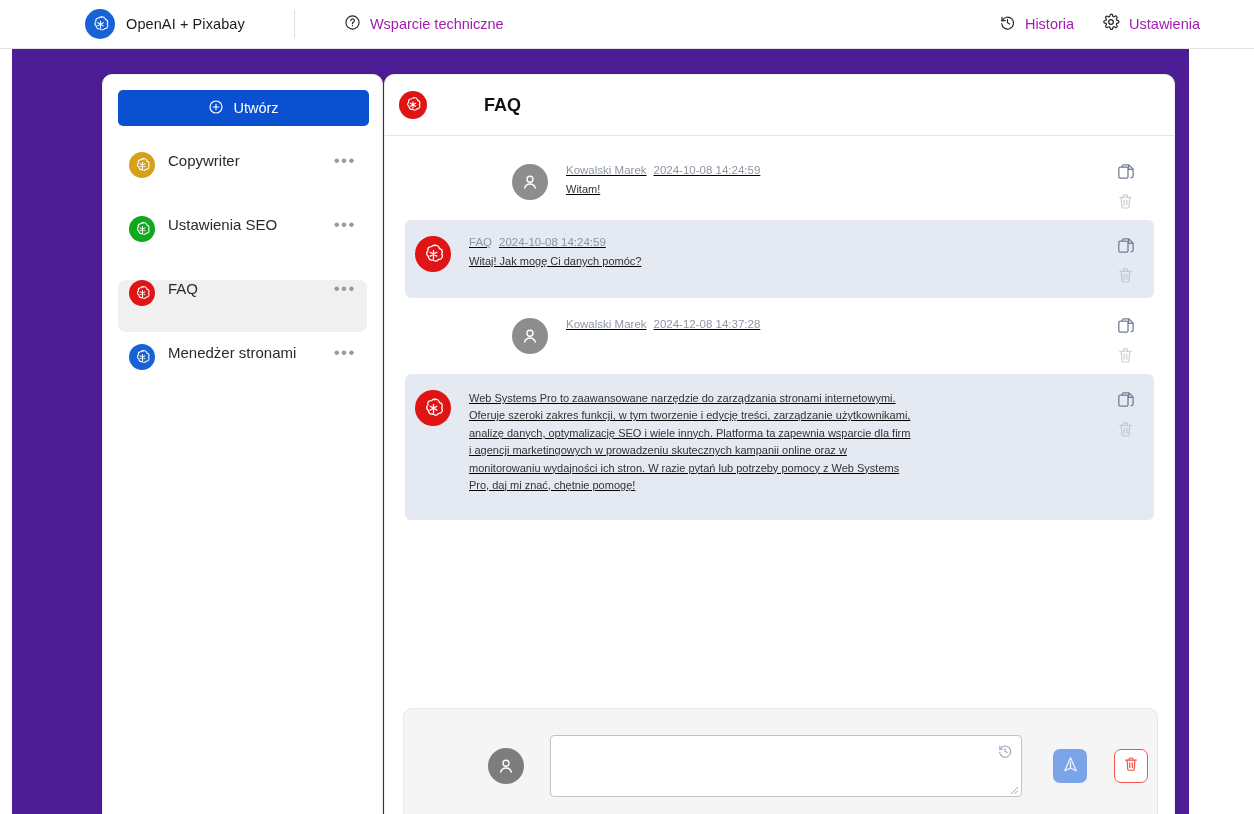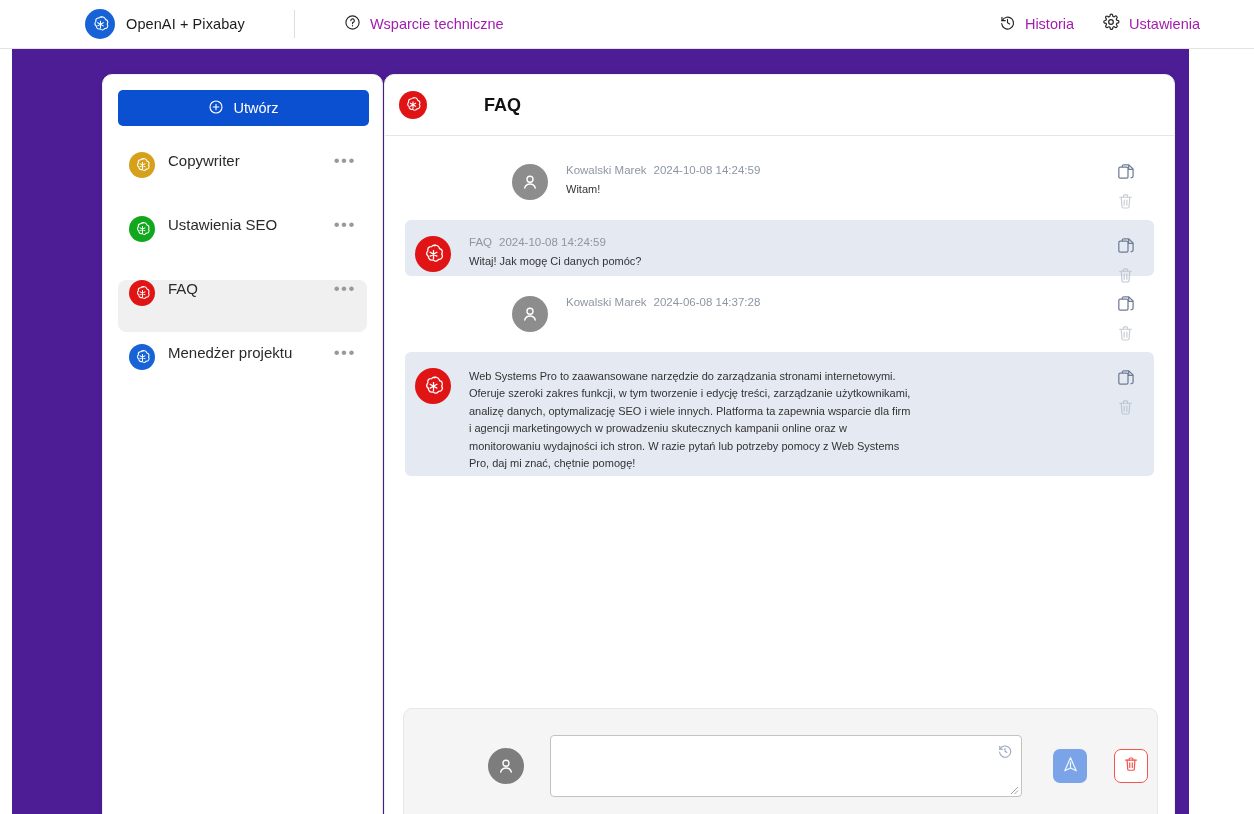--- a/index.html
+++ b/index.html
@@ -119,29 +119,30 @@
   }
   .chat-head-title {
     margin-left: 57px; font-size: 18px; font-weight: bold; color: #111111;
   }
 
   .messages {
     position: relative;
     height: 573px;
     padding-top: 14px;
     overflow: hidden;
+    text-decoration: underline;
   }
   .msg {
     position: relative;
     display: flex;
     padding: 14px 0 14px 0;
     margin: 0 20px 6px 20px;
     border-radius: 6px;
   }
-  .msg.assistant { background: #e4e9f2; padding: 16px 0 4px 0; }
+  .msg.assistant { background: #e4e9f2; padding: 16px 0 26px 0; }
   .msg-avatar {
     width: 36px; height: 36px; border-radius: 50%;
     margin-left: 107px;
     flex: none;
     display: flex; align-items: center; justify-content: center;
   }
   .msg.assistant .msg-avatar { margin-left: 10px; }
   .msg-body { margin-left: 18px; flex: 1; padding-right: 80px; }
   .msg-meta {
     font-size: 11.5px; color: #8d96a3; margin-bottom: 5px;
@@ -323,21 +324,21 @@
         <span class="dots">•••</span>
       </div>
 
       <div class="agent-item">
         <span class="agent-avatar" style="background:#1763d6">
           <svg width="17" height="17" viewBox="0 0 24 24" fill="none" stroke="#ffffff" stroke-width="1.45">
             <path d="M12 3.2c1.9-1.4 4.4-1 5.6 1 .3.5.5 1 .6 1.6 1.9.4 3.2 2.2 2.9 4.1-.1.6-.3 1.1-.6 1.6.9 1.1 1 2.7.3 3.9-.7 1.2-2.1 1.9-3.5 1.7-.9 1.6-2.9 2.2-4.5 1.4-.5-.2-.9-.6-1.3-1-1.8.6-3.8-.2-4.5-1.9-.2-.5-.3-1.1-.3-1.7-1.5-.9-2.1-2.7-1.5-4.3.2-.5.6-1 1-1.4-.5-1.8.5-3.7 2.3-4.3.5-.2 1-.2 1.6-.2.6-.8 1.5-1.3 2.5-1.4z"></path>
             <path d="M12 7.2v9.6M8 9.4l8 4.6M16 9.4l-8 4.6"></path>
           </svg>
         </span>
-        <span class="agent-label">Menedżer projektu</span>
+        <span class="agent-label">Menedżer stronami</span>
         <span class="dots">•••</span>
       </div>
 
     </div>
   </div>
 
   <div class="chat-card">
 
     <div class="chat-head">
       <span class="chat-head-avatar" style="background:#e01414">
@@ -417,21 +418,21 @@
 
       <div class="msg user">
         <span class="msg-avatar" style="background:#8d8d8d">
           <svg width="22" height="22" viewBox="0 0 24 24" fill="none" stroke="#ffffff" stroke-width="1.5" stroke-linecap="round">
             <circle cx="12" cy="9" r="3.3"></circle>
             <path d="M6.2 18.6a6 6 0 0 1 11.6 0"></path>
           </svg>
         </span>
         <div class="msg-body">
           <div class="msg-meta">
-            <span class="who">Kowalski Marek</span><span>2024-06-08 14:37:28</span>
+            <span class="who">Kowalski Marek</span><span>2024-12-08 14:37:28</span>
           </div>
         </div>
         <div class="msg-actions">
           <span class="act-btn">
             <svg width="20" height="20" viewBox="0 0 24 24" fill="none" stroke="#6e7c94" stroke-width="1.5">
               <rect x="3.4" y="6.2" width="11" height="13.2" rx="1.7"></rect>
               <path d="M7.6 6.2V5A1.7 1.7 0 0 1 9.3 3.3h6l5.2 5.2v8.4a1.7 1.7 0 0 1-1.7 1.7h-1.3"></path>
               <path d="M15.2 3.5v5.2h5.2"></path>
             </svg>
           </span>

